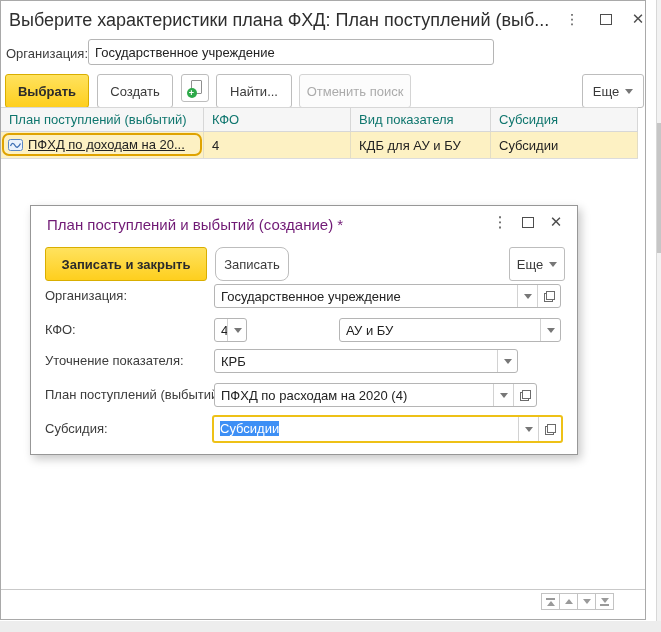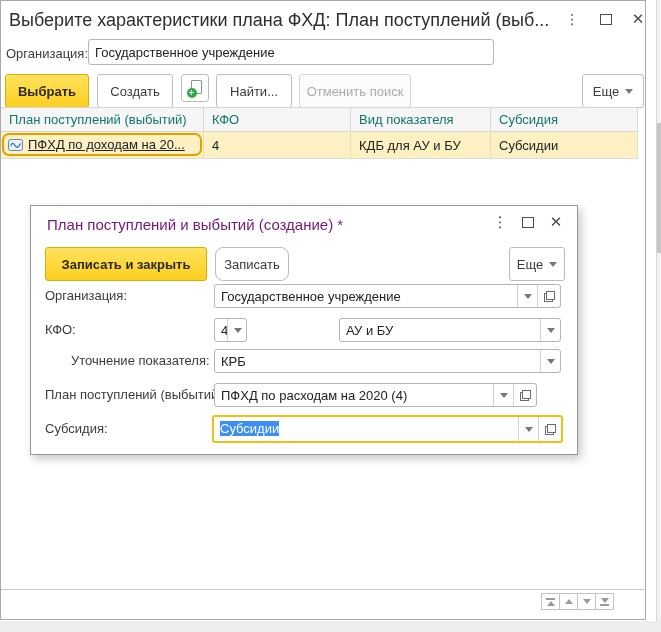--- a/index.html
+++ b/index.html
@@ -139,26 +139,26 @@
     display:flex; align-items:stretch; overflow:hidden;
   }
   .combo .val { flex:1 1 auto; font-size:13px; color:#222; padding:4px 6px; white-space:nowrap; overflow:hidden; }
   .combo .arr { flex:0 0 20px; display:flex; align-items:center; justify-content:center; border-left:1px solid #d2d2d2; }
   .combo .openbtn { flex:0 0 23px; display:flex; align-items:center; justify-content:center; border-left:1px solid #d2d2d2; }
   .open-ic { position:relative; width:11px; height:11px; }
   .open-ic::before { content:""; position:absolute; left:0; bottom:0; width:7px; height:7px; border:1px solid #6b6b6b; background:#fff; }
   .open-ic::after  { content:""; position:absolute; right:0; top:0;  width:7px; height:7px; border:1px solid #6b6b6b; background:#fff; }
 
   .f-label { position:absolute; left:14px; }
-  .r1 { top:82px; } .r2 { top:116px; } .r3 { top:147px;margin-left:26px; } .r4 { top:181px; } .r5 { top:215px; }
+  .r1 { top:82px; } .r2 { top:116px; } .r3 { top:147px; } .r4 { top:181px; } .r5 { top:215px; }
   .cb-org  { left:183px; top:78px;  width:347px; }
   .cb-kfo  { left:183px; top:112px; width:33px; }
   .lb-kind { left:222px; top:116px; }
   .cb-kind { left:308px; top:112px; width:222px; }
-  .cb-clar { left:183px; top:143px; width:347px;gap:30px; }
+  .cb-clar { left:183px; top:143px; width:304px;gap:30px; }
   .cb-plan { left:183px; top:177px; width:323px; }
   .cb-subs { left:181px; top:209px; width:351px; height:28px; border:2px solid #eec117; border-radius:3px; }
   .sel-text { background:#3d8ff5; color:#fff; }
 </style>
 </head>
 <body>
 
 <div class="mainwin">
 
   <div class="win-title">Выберите характеристики плана ФХД: План поступлений (выб...</div>

